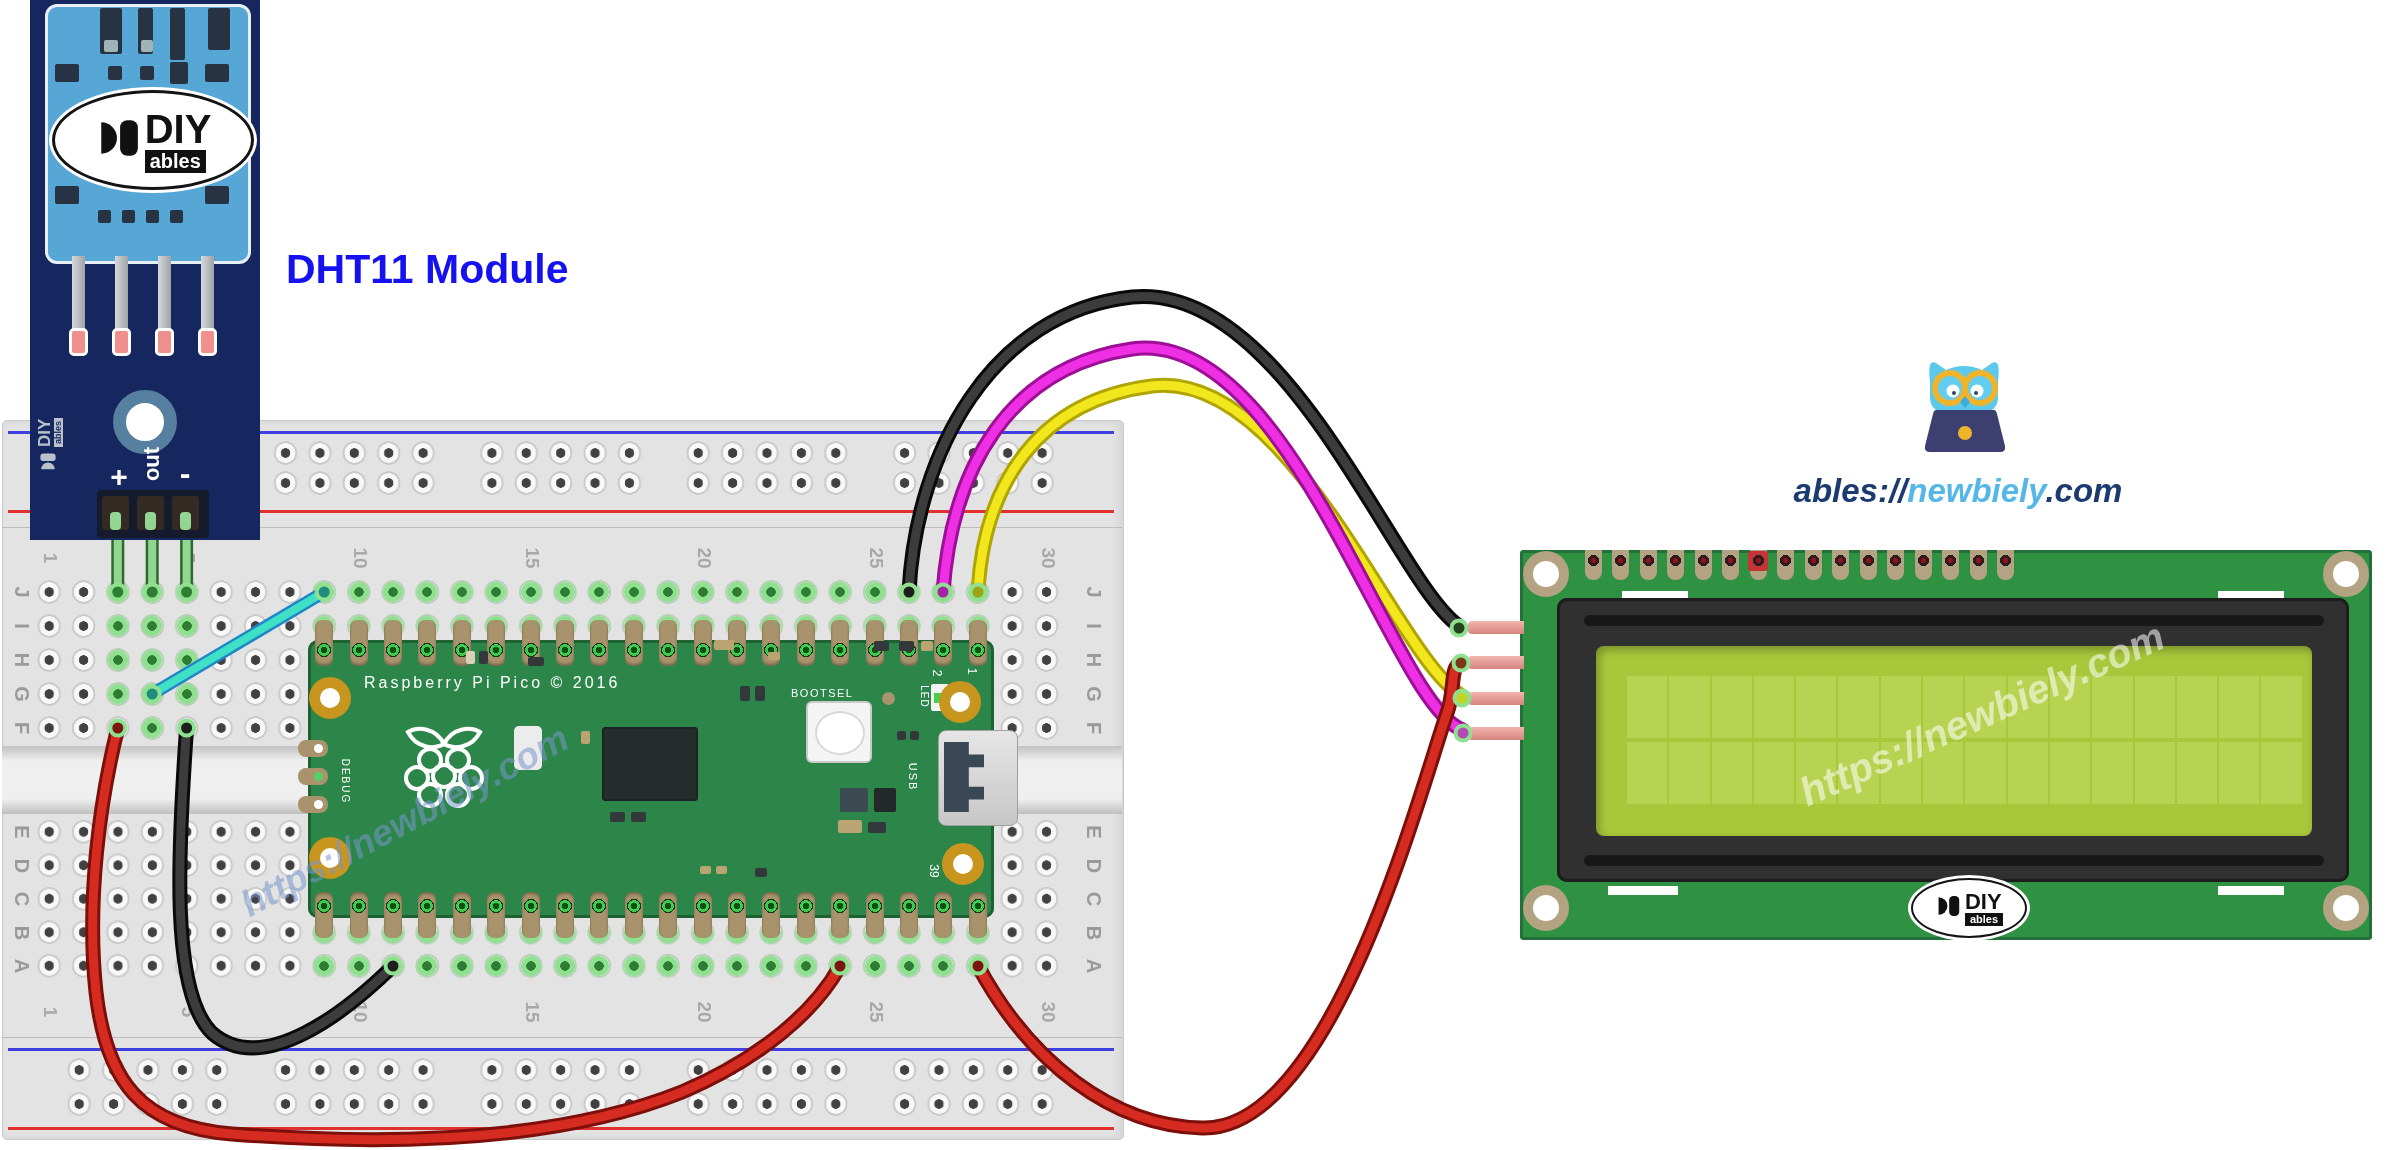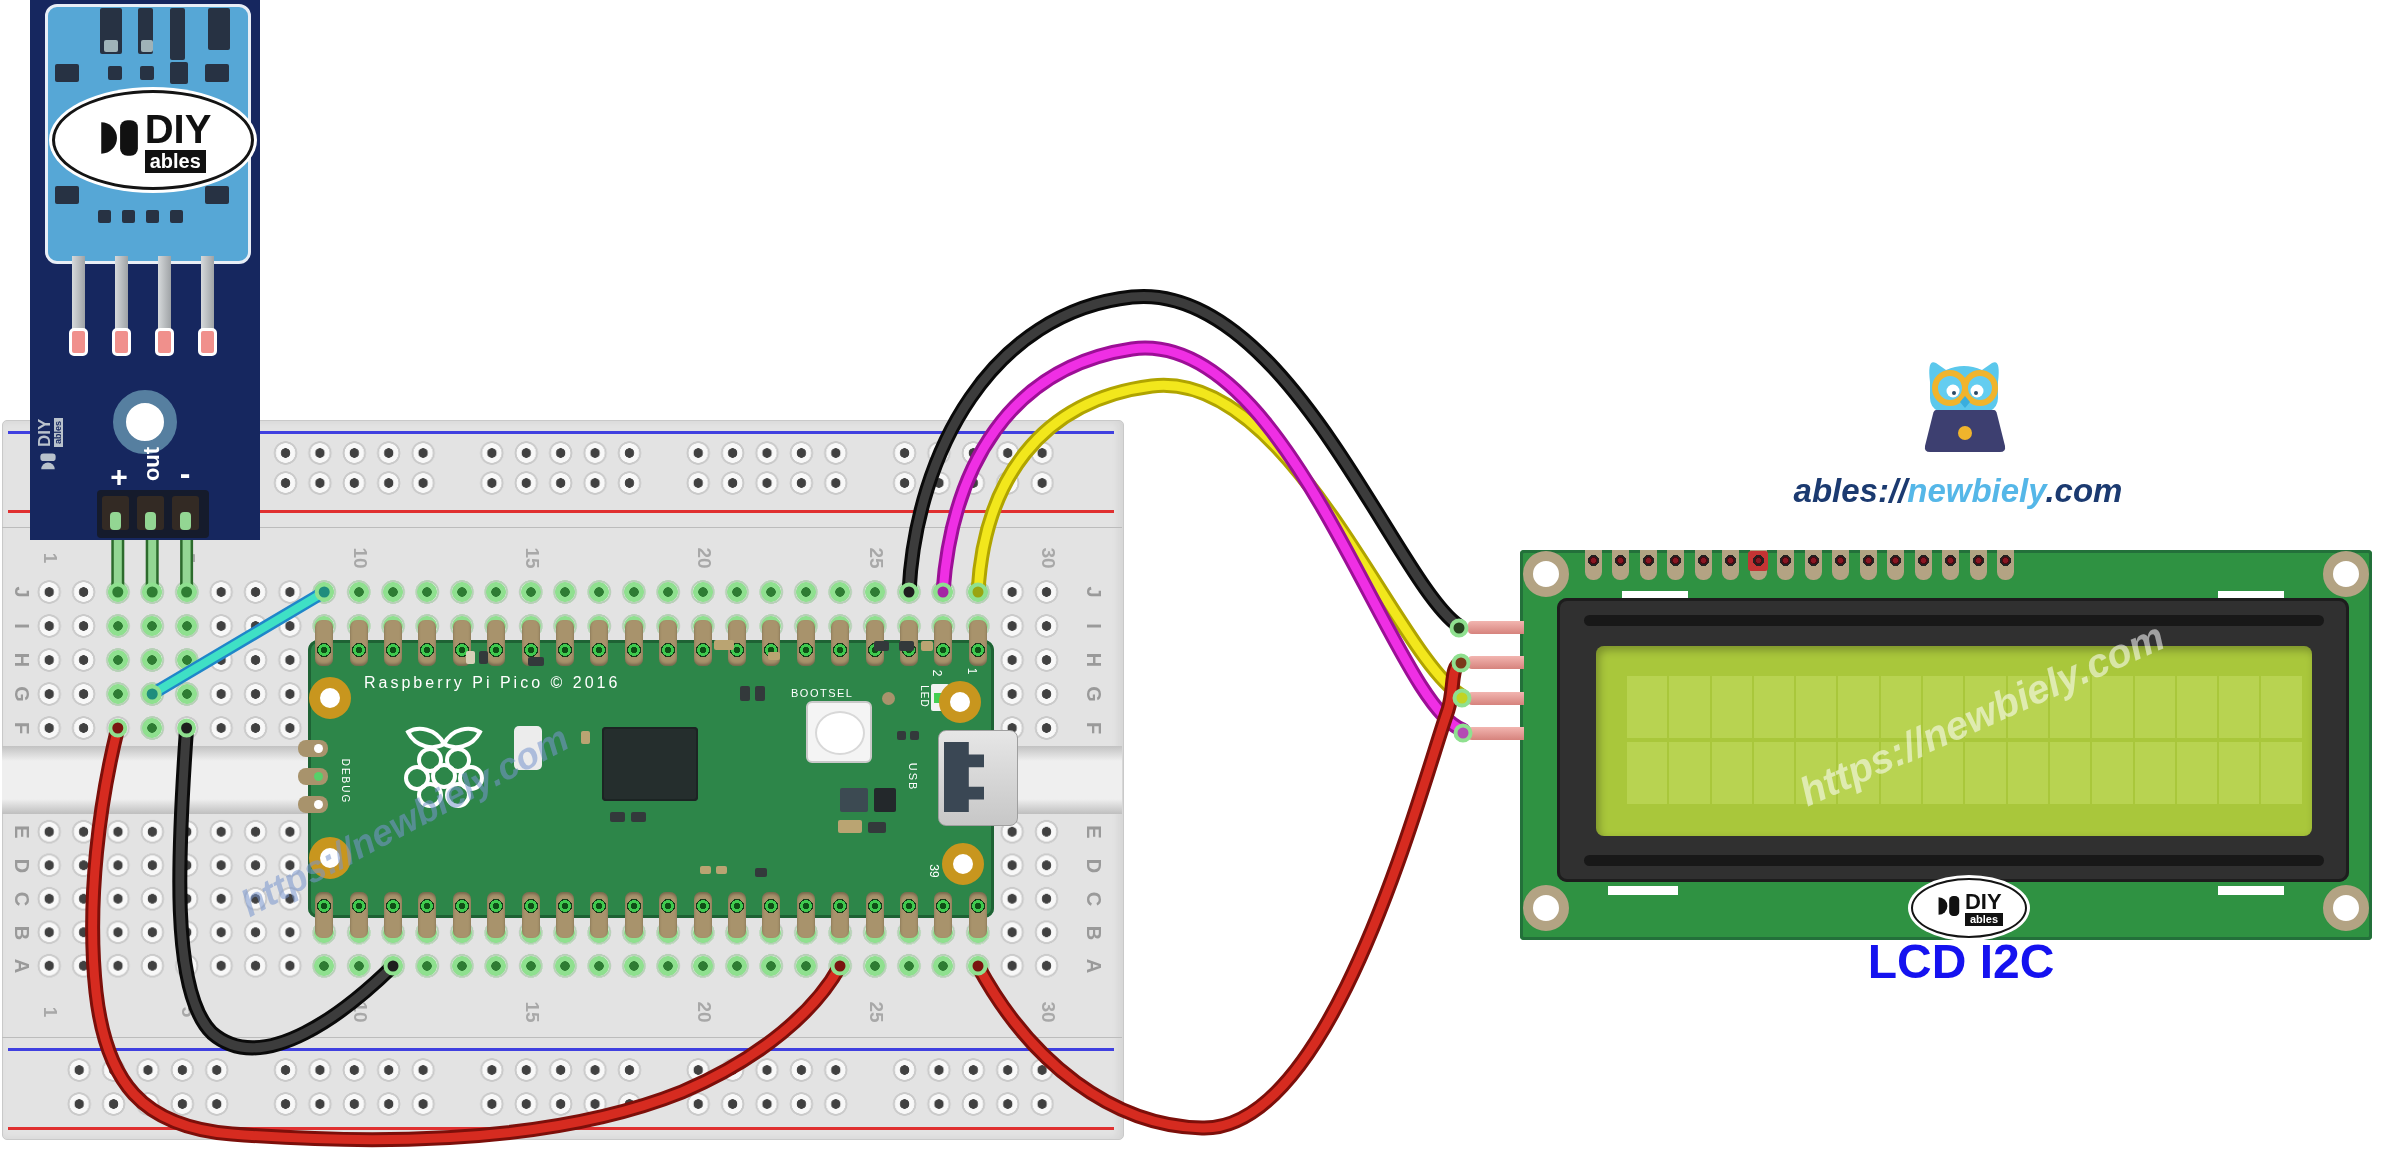--- a/index.html
+++ b/index.html
@@ -593,14 +593,14 @@
       <circle cx="71" cy="45" r="6.5" fill="#ffffff"></circle>
     <circle cx="48" cy="47" r="2" fill="#2a4a66"></circle>
       <circle cx="70" cy="47" r="2" fill="#2a4a66"></circle>
     <path d="M59 50 l5 6 -5 6 -5 -6 Z" fill="#39aede"></path>
     <path d="M30 64 L88 64 Q90 64 91 68 L99 100 Q100 106 94 106 L24 106 Q18 106 19 100 L27 68 Q28 64 30 64 Z" fill="#3d3f70"></path>
     <circle cx="59" cy="87" r="7" fill="#f0b42c"></circle>
   </svg>
   <div class="a" id="url">
     <span class="url-dark">ables://</span><span class="url-light">newbiely</span><span class="url-dark">.com</span>
   </div>
-  <div class="a" id="lbl-lcd">LCD I2C</div>
+  <div class="a" id="lbl-dht">DHT11 Module</div>
 </div>
 
 </body></html>

